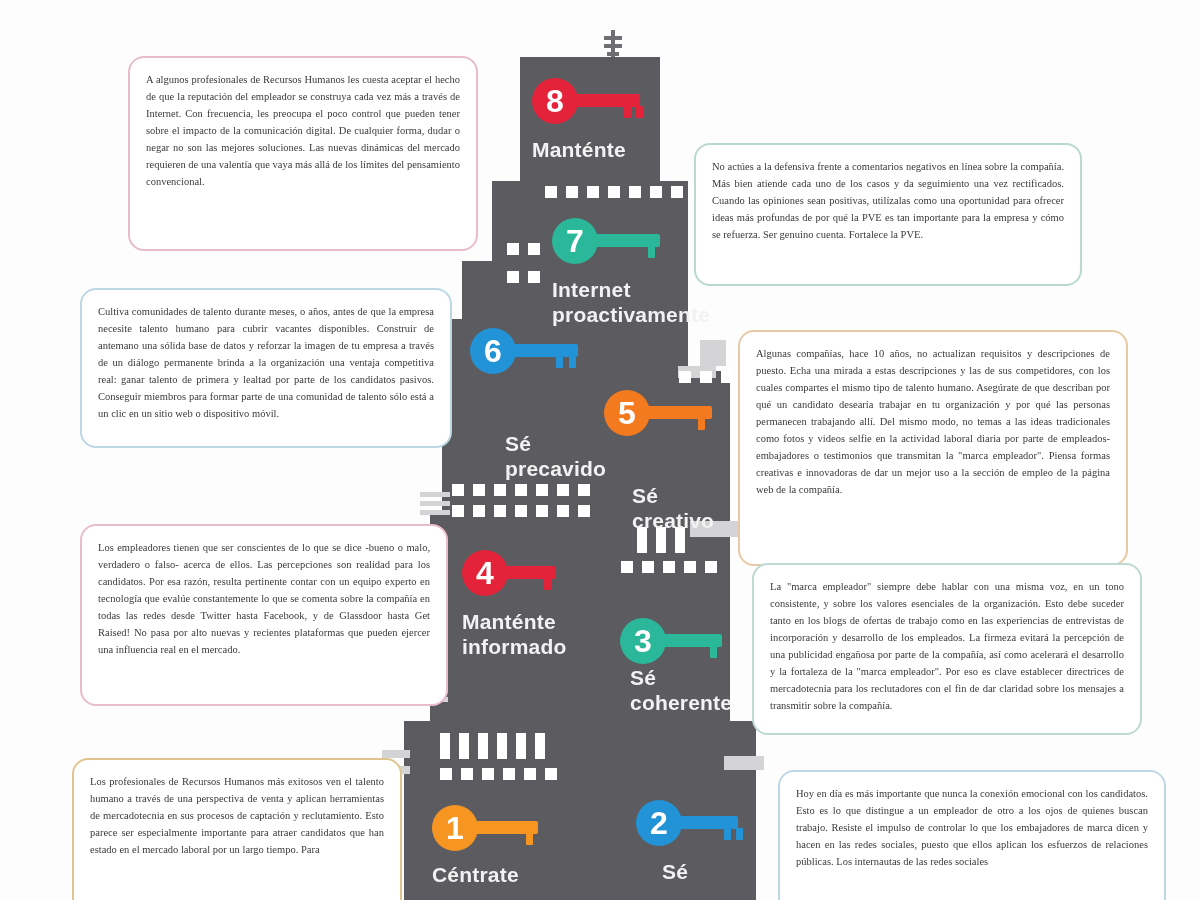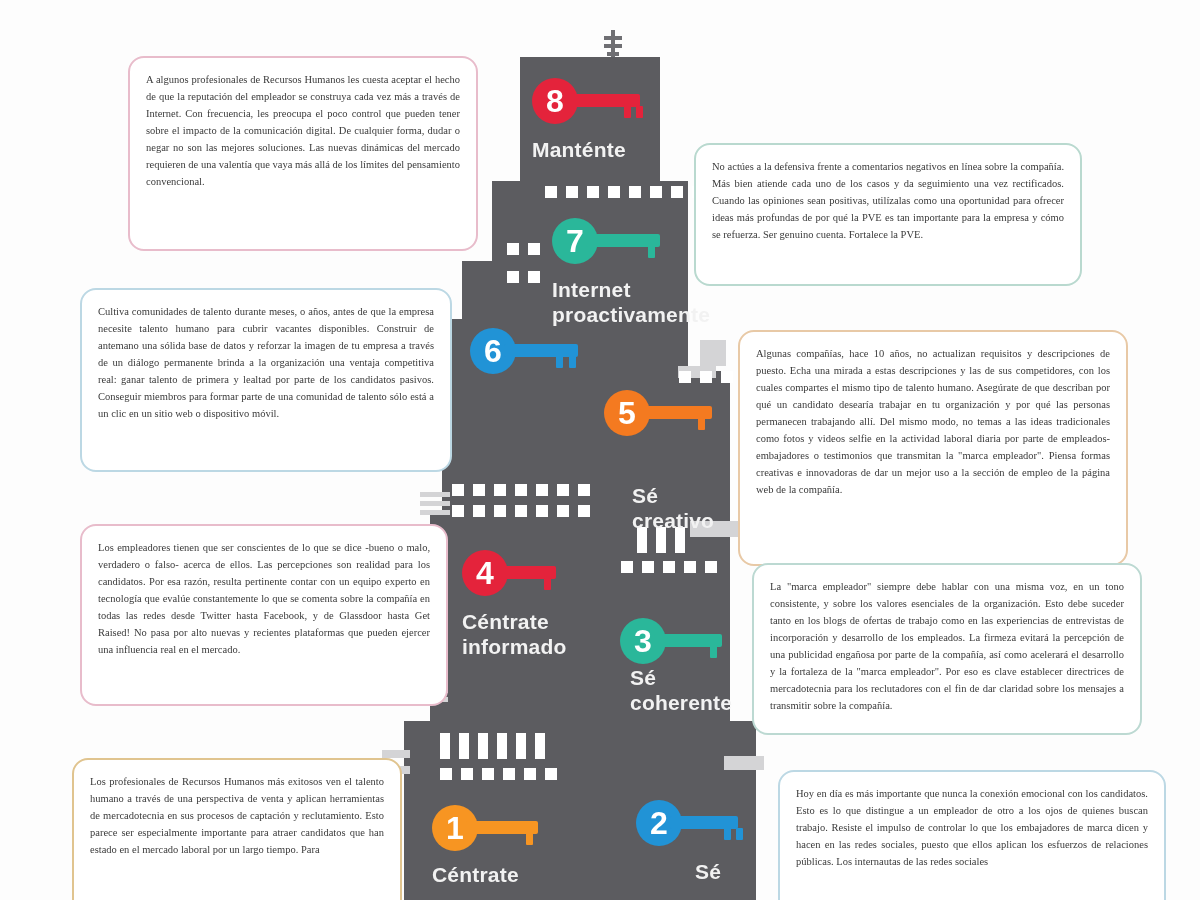--- a/index.html
+++ b/index.html
@@ -293,40 +293,41 @@
   </div>
 
   <div class="keyitem" style="left:470px; top:328px;">
     <div class="key">
       <div class="key-bow" style="background:#2193d6;"></div>
       <div class="key-shaft" style="background:#2193d6;"></div>
       <div class="key-tooth" style="background:#2193d6; left:86px;"></div>
       <div class="key-tooth" style="background:#2193d6; left:99px;"></div>
       <div class="key-num">6</div>
     </div>
+    <div class="key-label narrow" style="margin-top:58px; margin-left:35px; max-width:110px;">Sé precavido</div>
   </div>
 
   <div class="keyitem" style="left:604px; top:390px;">
     <div class="key">
       <div class="key-bow" style="background:#f47a20;"></div>
       <div class="key-shaft" style="background:#f47a20;"></div>
       <div class="key-tooth" style="background:#f47a20; left:94px;"></div>
       <div class="key-num">5</div>
     </div>
     <div class="key-label narrow" style="margin-top:48px; margin-left:28px; max-width:105px;">Sé creativo</div>
   </div>
 
   <div class="keyitem" style="left:462px; top:550px;">
     <div class="key">
       <div class="key-bow" style="background:#e4233b;"></div>
       <div class="key-shaft" style="background:#e4233b; width:60px;"></div>
       <div class="key-tooth" style="background:#e4233b; left:82px;"></div>
       <div class="key-num">4</div>
     </div>
-    <div class="key-label" style="max-width:140px;">Céntrate informado</div>
+    <div class="key-label" style="max-width:140px;">Manténte informado</div>
   </div>
 
   <div class="keyitem" style="left:620px; top:618px;">
     <div class="key">
       <div class="key-bow" style="background:#2ab79a;"></div>
       <div class="key-shaft" style="background:#2ab79a; width:68px;"></div>
       <div class="key-tooth" style="background:#2ab79a; left:90px;"></div>
       <div class="key-num">3</div>
     </div>
     <div class="key-label narrow" style="margin-top:2px; margin-left:10px; max-width:110px;">Sé coherente</div>
@@ -343,32 +344,32 @@
   </div>
 
   <div class="keyitem" style="left:636px; top:800px;">
     <div class="key">
       <div class="key-bow" style="background:#2193d6;"></div>
       <div class="key-shaft" style="background:#2193d6; width:68px;"></div>
       <div class="key-tooth" style="background:#2193d6; left:88px;"></div>
       <div class="key-tooth" style="background:#2193d6; left:100px;"></div>
       <div class="key-num">2</div>
     </div>
-    <div class="key-label narrow" style="margin-top:14px; margin-left:26px;text-align:center;">Sé</div>
+    <div class="key-label narrow" style="margin-top:14px; margin-left:26px;">Sé</div>
   </div>
 
   <div class="callout" style="left:128px; top:56px; width:350px; height:195px; border-color:#e8bccb;">
     <p>A algunos profesionales de Recursos Humanos les cuesta aceptar el hecho de que la reputación del empleador se construya cada vez más a través de Internet. Con frecuencia, les preocupa el poco control que pueden tener sobre el impacto de la comunicación digital. De cualquier forma, dudar o negar no son las mejores soluciones. Las nuevas dinámicas del mercado requieren de una valentía que vaya más allá de los límites del pensamiento convencional.</p>
   </div>
 
   <div class="callout" style="left:694px; top:143px; width:388px; height:143px; border-color:#b9d9cf;">
     <p>No actúes a la defensiva frente a comentarios negativos en línea sobre la compañía. Más bien atiende cada uno de los casos y da seguimiento una vez rectificados. Cuando las opiniones sean positivas, utilízalas como una oportunidad para ofrecer ideas más profundas de por qué la PVE es tan importante para la empresa y cómo se refuerza. Ser genuino cuenta. Fortalece la PVE.</p>
   </div>
 
-  <div class="callout" style="left:80px; top:288px; width:372px; height:184px; border-color:#bcd8e4;">
+  <div class="callout" style="left:80px; top:288px; width:372px; height:160px; border-color:#bcd8e4;">
     <p>Cultiva comunidades de talento durante meses, o años, antes de que la empresa necesite talento humano para cubrir vacantes disponibles. Construir de antemano una sólida base de datos y reforzar la imagen de tu empresa a través de un diálogo permanente brinda a la organización una ventaja competitiva real: ganar talento de primera y lealtad por parte de los candidatos pasivos. Conseguir miembros para formar parte de una comunidad de talento sólo está a un clic en un sitio web o dispositivo móvil.</p>
   </div>
 
   <div class="callout" style="left:738px; top:330px; width:390px; height:236px; border-color:#e8c9a6;">
     <p>Algunas compañías, hace 10 años, no actualizan requisitos y descripciones de puesto. Echa una mirada a estas descripciones y las de sus competidores, con los cuales compartes el mismo tipo de talento humano. Asegúrate de que describan por qué un candidato desearía trabajar en tu organización y por qué las personas permanecen trabajando allí. Del mismo modo, no temas a las ideas tradicionales como fotos y videos selfie en la actividad laboral diaria por parte de empleados-embajadores o testimonios que transmitan la "marca empleador". Piensa formas creativas e innovadoras de dar un mejor uso a la sección de empleo de la página web de la compañía.</p>
   </div>
 
   <div class="callout" style="left:80px; top:524px; width:368px; height:182px; border-color:#e8bccb;">
     <p>Los empleadores tienen que ser conscientes de lo que se dice -bueno o malo, verdadero o falso- acerca de ellos. Las percepciones son realidad para los candidatos. Por esa razón, resulta pertinente contar con un equipo experto en tecnología que evalúe constantemente lo que se comenta sobre la compañía en todas las redes desde Twitter hasta Facebook, y de Glassdoor hasta Get Raised! No pasa por alto nuevas y recientes plataformas que pueden ejercer una influencia real en el mercado.</p>
   </div>

